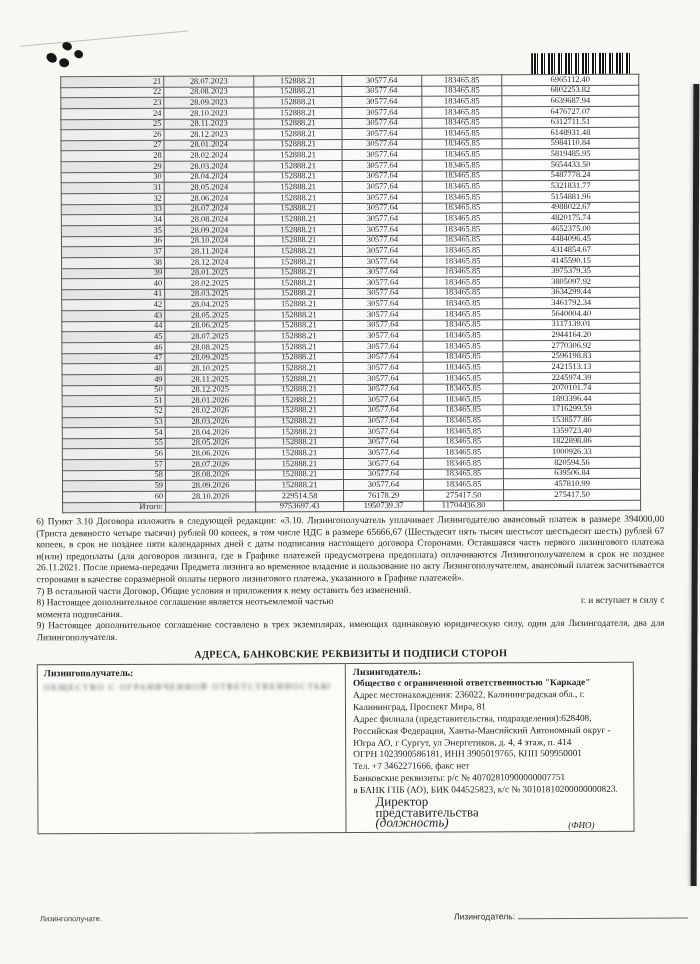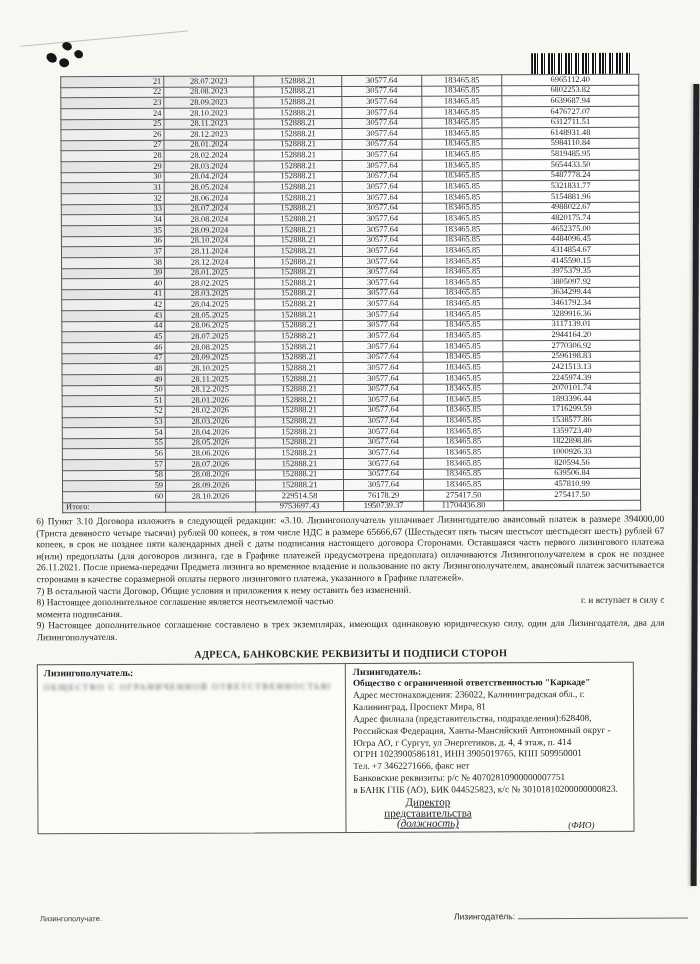--- a/index.html
+++ b/index.html
@@ -28,39 +28,39 @@
   table.schedule{position:absolute;left:62px;top:75px;width:578px;
     border-collapse:collapse;table-layout:fixed;font-size:8.4px;background:#fdfdfb;}
   table.schedule td{border:1px solid #55555a;height:9.65px;padding:0 2px;
     line-height:1;white-space:nowrap;overflow:hidden;}
   tr.t-row{background:linear-gradient(90deg,rgba(128,128,134,.20),
     rgba(128,128,134,.06) 45%,rgba(128,128,134,0) 72%);}
   tr.t-row:nth-child(even){background:linear-gradient(90deg,rgba(128,128,134,.13),
     rgba(128,128,134,.04) 40%,rgba(128,128,134,0) 65%);}
   td.c0{text-align:right;padding-right:9px;}
   td.c1,td.c2,td.c3,td.c4,td.c5{text-align:center;}
-  tr.totals td.c0{text-align:left;padding-left:3px;}
+  tr.totals td.c0{text-align:right;padding-left:3px;}
   
   .clauses{position:absolute;left:36px;top:515px;width:628px;
     font-size:9.4px;line-height:11.6px;text-align:justify;}
   .clauses p{margin:0;}
   .c8line{display:flex;justify-content:space-between;}
   .req-title{text-align:center;font-weight:bold;font-size:10.3px;
     margin:5px 0 4px;letter-spacing:.2px;}
   .req-box{display:flex;border:1px solid #55555a;width:597px;height:170px;
     box-sizing:border-box;background:#fcfbf8;text-align:left;}
   .req-left{width:308px;border-right:1px solid #55555a;padding:2px 6px;box-sizing:border-box;}
   .req-right{flex:1;padding:2px 7px;display:flex;flex-direction:column;
     font-size:9.3px;line-height:11.9px;}
   .party-label{font-weight:bold;font-size:9.6px;}
   .company-name{font-weight:bold;}
   .blur-line{filter:blur(1.4px);opacity:.8;font-size:8.8px;letter-spacing:1.5px;
     white-space:nowrap;overflow:hidden;margin-top:3px;color:#2a2a30;}
   .sig-row{display:flex;margin-top:auto;margin-bottom:10px;align-items:flex-start;}
-  .sig-pos{width:105px;margin-left:22px;text-align:center;font-size:11px;line-height:10.5px;text-decoration:underline;}
+  .sig-pos{width:105px;margin-left:22px;text-align:left;font-size:13px;line-height:10.5px;}
   .sig-mid{width:120px;margin-left:12px;text-align:center;font-size:9px;line-height:11px;}
   .it{font-style:italic;}
   .sig-fio{margin-left:auto;margin-right:32px;font-style:italic;font-size:9px;margin-top:24px;}
   
   .footer-left{position:absolute;left:38px;top:913px;
     font-family:Liberation Sans, sans-serif;font-size:7.6px;color:#3a3a3e;}
   .footer-right{position:absolute;left:452px;top:911px;
     font-family:"Liberation Sans", sans-serif;font-size:8.6px;color:#2e2e33;}
   .uline{display:inline-block;width:170px;border-bottom:1px solid #66666b;height:8px;margin-left:3px;}
   
@@ -268,21 +268,21 @@
           <td class="c3">30577.64</td>
           <td class="c4">183465.85</td>
           <td class="c5">3461792.34</td>
         </tr>
         <tr class="t-row">
           <td class="c0">43</td>
           <td class="c1">28.05.2025</td>
           <td class="c2">152888.21</td>
           <td class="c3">30577.64</td>
           <td class="c4">183465.85</td>
-          <td class="c5">3289916.36</td>
+          <td class="c5">5640004.40</td>
         </tr>
         <tr class="t-row">
           <td class="c0">44</td>
           <td class="c1">28.06.2025</td>
           <td class="c2">152888.21</td>
           <td class="c3">30577.64</td>
           <td class="c4">183465.85</td>
           <td class="c5">3117139.01</td>
         </tr>
         <tr class="t-row">

